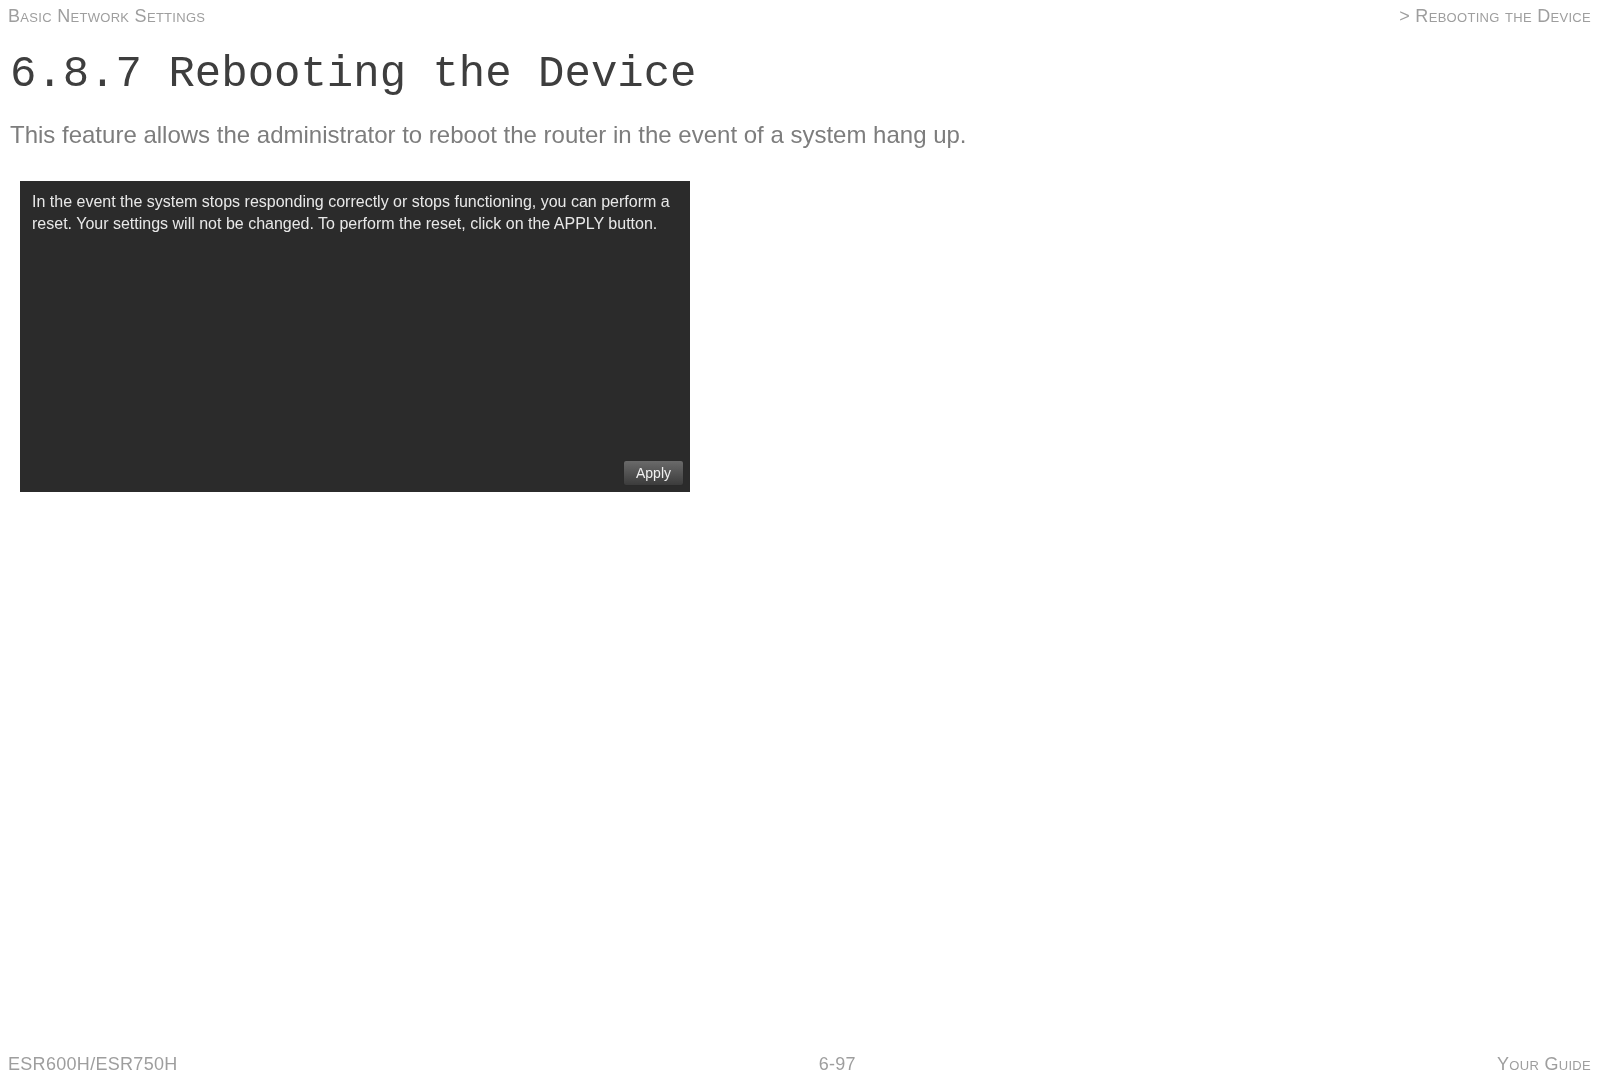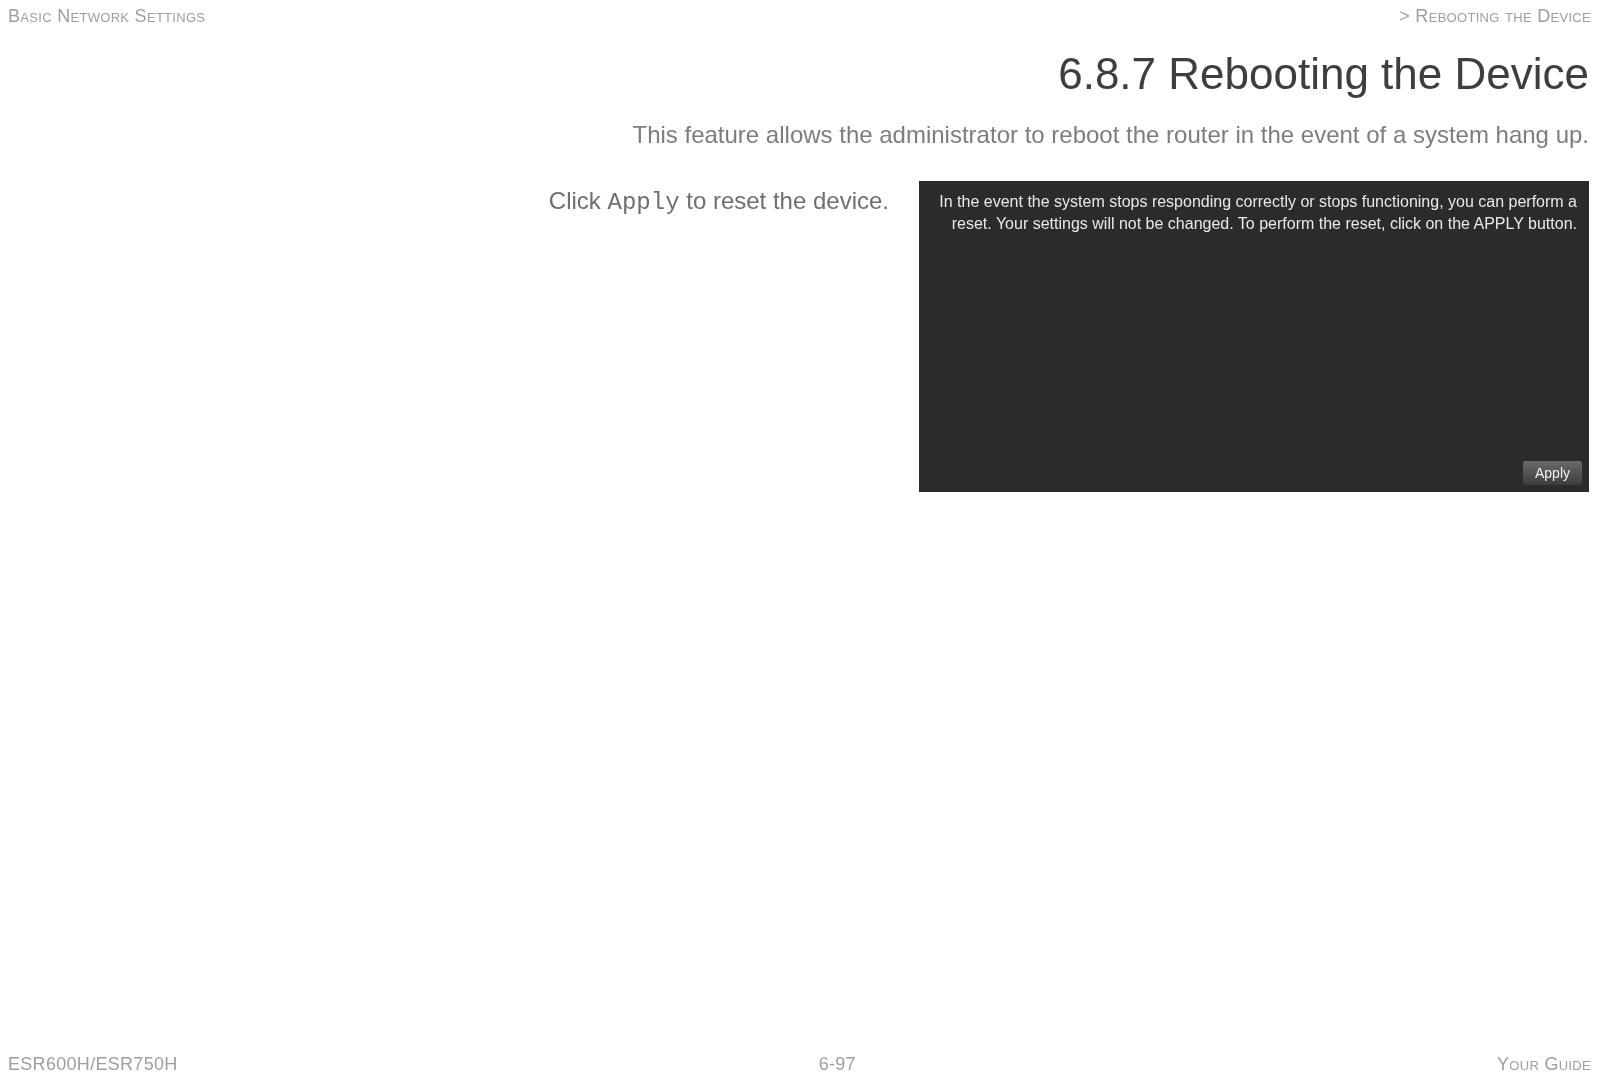--- a/index.html
+++ b/index.html
@@ -1,15 +1,15 @@
 <!DOCTYPE html>
 <html><head>
 <meta charset="utf-8">
 <style>
-  * { box-sizing: border-box; margin: 0; padding: 0; text-align: right; }
+  * { box-sizing: border-box; margin: 0; padding: 0; }
   html, body {
     width: 1599px;
     height: 1091px;
     background: #ffffff;
     font-family: Arial, Helvetica, sans-serif;
     position: relative;
     overflow: hidden;
   }
   .header {
     display: flex;
@@ -17,21 +17,21 @@
     padding: 6px 8px 0 8px;
     font-variant: small-caps;
     color: #9e9e9e;
     font-size: 18px;
     letter-spacing: 0.3px;
   }
   .content {
     padding: 22px 10px 0 10px;
   }
   h1.section-title {
-    font-family: Liberation Sans, sans-serif;
+    font-family: Liberation Mono, monospace;
     font-weight: 400;
     font-size: 44px;
     color: #3e3e3e;
     margin-bottom: 22px;
   }
   p.intro {
     font-size: 24px;
     color: #7d7d7d;
     margin-bottom: 32px;
   }
@@ -98,23 +98,20 @@
 <div class="header">
   <span>Basic Network Settings</span>
   <span>&gt; Rebooting the Device</span>
 </div>
 
 <div class="content">
   <h1 class="section-title">6.8.7 Rebooting the Device</h1>
   <p class="intro">This feature allows the administrator to reboot the router in the event of a system hang up.</p>
 
   <div class="two-col">
-    <div class="left-col">
-      <span>Click </span><span class="mono">Apply</span><span> to reset the device.</span>
-    </div>
 
     <div class="panel">
       <div>In the event the system stops responding correctly or stops functioning, you can perform a reset. Your settings will not be changed. To perform the reset, click on the APPLY button.</div>
       <div class="panel-footer">
         <button class="apply-btn">Apply</button>
       </div>
     </div>
   </div>
 </div>
 

